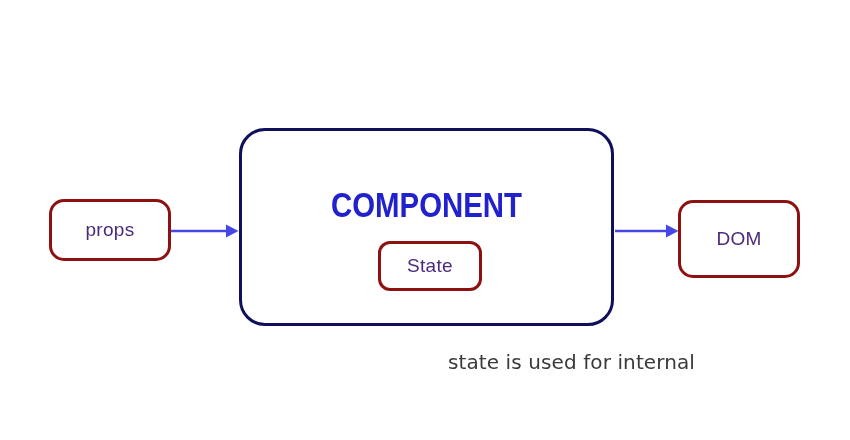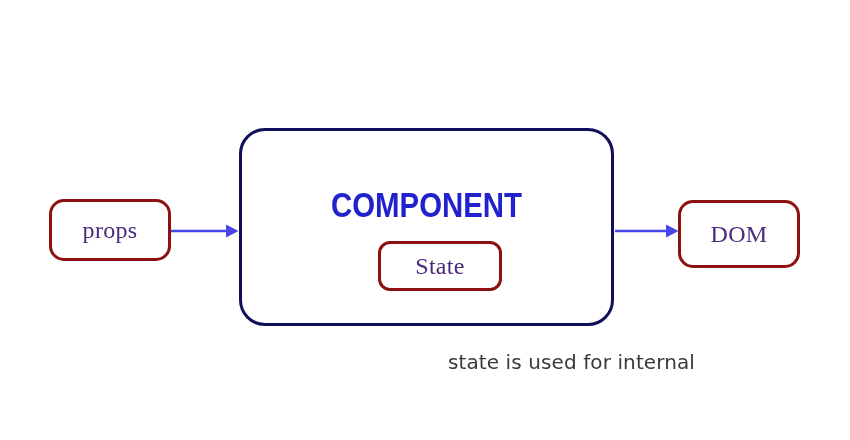--- a/index.html
+++ b/index.html
@@ -20,47 +20,46 @@
     overflow:hidden;
   }
   .node{
     position:absolute;
     background:#fff;
     border:3.5px solid var(--node-border-red);
     display:flex;align-items:center;justify-content:center;
     box-sizing:border-box;
   }
   .node-label{
-    font-size:24px;
+    font-size:19px;
     color:var(--node-label-purple);
     letter-spacing:0.3px;
-    font-family:Liberation Serif, serif;
   }
   .props-node{left:49px;top:199px;width:122px;height:62px;border-radius:15px;}
-  .dom-node{left:678px;top:200px;width:122px;height:68px;border-radius:15px;}
+  .dom-node{left:678px;top:200px;width:122px;height:78px;border-radius:15px;}
   .component-node{
     position:absolute;
     left:239px;top:128px;width:375px;height:198px;
     background:#fff;
     border:3px solid var(--component-border-navy);
     border-radius:26px;
     box-sizing:border-box;
   }
   .component-title{
     position:absolute;
     left:0;right:0;top:54px;
     text-align:center;
     font-size:35px;
     font-weight:bold;
     color:var(--component-title-blue);
     transform:scaleX(0.84);
     transform-origin:50% 50%;
     white-space:nowrap;
   }
-  .state-node{left:378px;top:241px;width:124px;height:50px;border-radius:12px;}
+  .state-node{left:378px;top:241px;width:104px;height:50px;border-radius:12px;}
   .arrow{position:absolute;}
   .arrow line{stroke:var(--arrow-blue);stroke-width:2.5;}
   .arrow polygon{fill:var(--arrow-blue);}
   .arrow-left{left:170px;top:219px;}
   .arrow-right{left:614px;top:219px;}
   .caption{
     position:absolute;
     left:448px;top:352px;
     font-family:"DejaVu Sans",sans-serif;
     font-size:20px;

